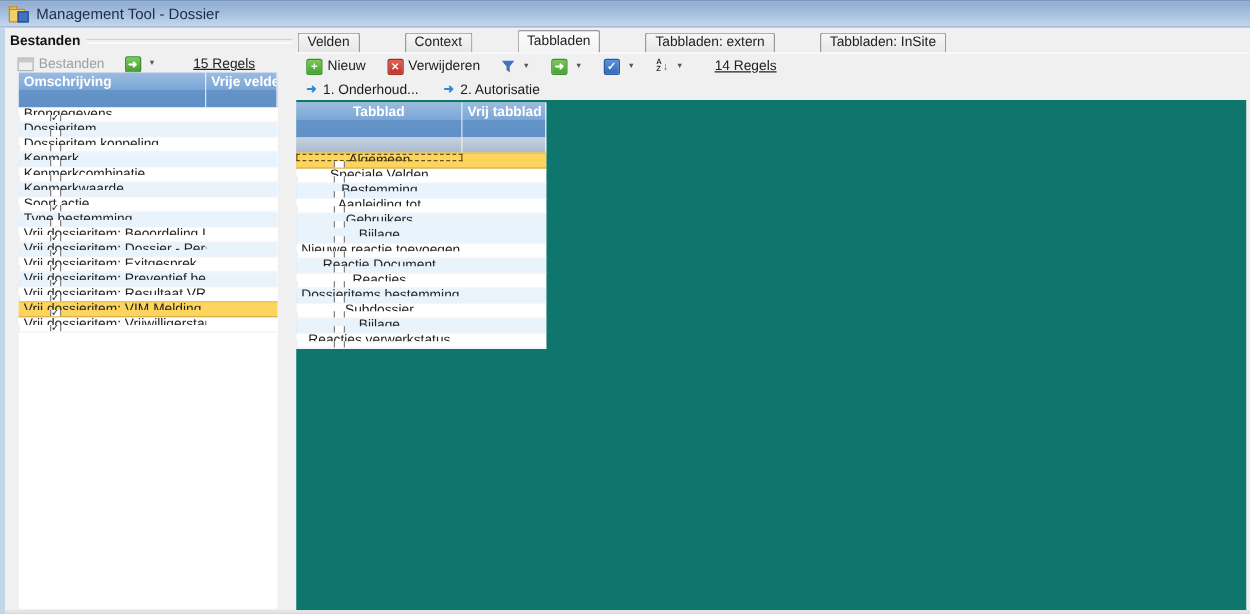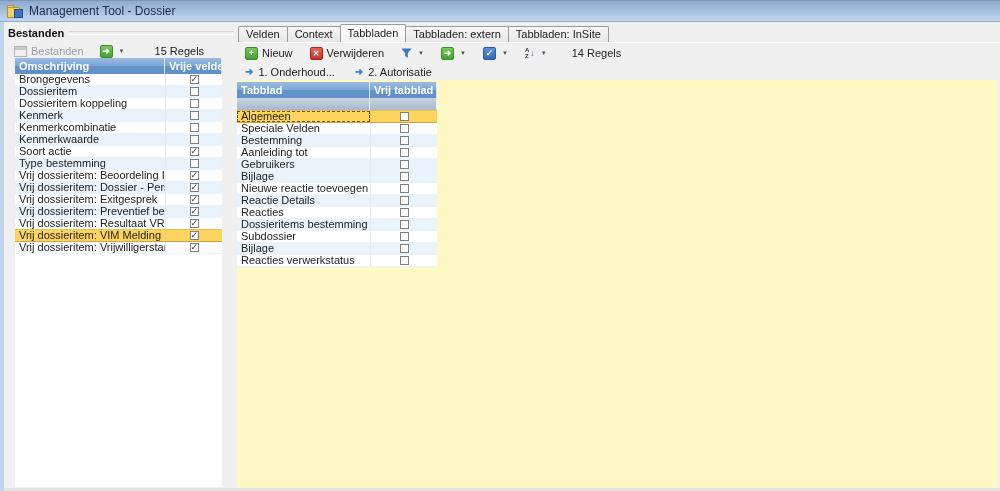--- a/index.html
+++ b/index.html
@@ -32,65 +32,65 @@
   .btn.disabled{color:#9aa0a6;}
   .mini-window-icon{position:relative;display:inline-block;width:13px;height:11px;box-sizing:border-box;border:1px solid #b3b3b3;background:#efefef;}
   .mini-window-icon::before{content:"";position:absolute;left:0;top:0;right:0;height:3px;background:#c9c9c9;}
   .mini-window-icon.blue{border-color:#7f99b8;background:#eef2f7;}
   .mini-window-icon.blue::before{background:#9db9d8;}
   .icon-sq{display:inline-flex;align-items:center;justify-content:center;width:13px;height:13px;border-radius:2px;color:#fff;font-weight:bold;box-sizing:border-box;}
   .icon-green{background:linear-gradient(180deg,#7cc95e,#44a02e);border:1px solid #3a8f28;font-size:9px;}
   .icon-red{background:linear-gradient(180deg,#e36255,#c2332a);border:1px solid #a8281f;font-size:8px;}
   .icon-bluecheck{background:linear-gradient(180deg,#5a93dd,#3568b8);border:1px solid #2c5a9e;font-size:9px;}
   .caret{font-size:6px;color:#555;margin-left:2px;}
-  .count{color:#222;}
+  .count{color:#222;text-decoration:underline;}
   .lp-count{margin-left:18px;}
 
   
   .grid{position:absolute;background:#fff;}
-  .grid-header{display:flex;height:16px;line-height:16px;color:#fff;font-weight:bold;
+  .grid-header{display:flex;height:28px;line-height:16px;color:#fff;font-weight:bold;
     background:linear-gradient(180deg,#9cbbe0 0%,#7ba6d6 49%,#6493c8 51%,#6090c5 100%);}
   .grid-header .hcell{box-sizing:border-box;padding:0 4px;white-space:nowrap;overflow:hidden;border-right:1px solid rgba(255,255,255,.75);}
   .filter-row{display:flex;height:12px;background:linear-gradient(180deg,#c6d2e0,#a9bacd);border-bottom:1px solid #8fa3bb;}
   .filter-row .fcell{box-sizing:border-box;border-right:1px solid rgba(255,255,255,.7);}
-  .grid-row{display:flex;height:12px;box-sizing:border-box;border-bottom:1px solid #edf3fa;background:#fff;}
+  .grid-row{display:flex;height:12px;box-sizing:border-box;border-bottom:1px solid #edf3fa;background:#fff;flex-direction:column;}
   .grid-row.alt{background:#e9f3fc;}
   .grid-row.selected{background:#fcd45e;border-top:1px solid #e7c054;border-bottom:1px solid #d2a53b;height:13px;margin-top:-1px;}
   .grid-row .cell{box-sizing:border-box;overflow:hidden;}
   .grid-row .label{padding:0 4px;line-height:11px;white-space:nowrap;color:#222;}
   .grid-row .checkcol{display:flex;align-items:center;justify-content:center;border-left:1px solid #e2ebf5;}
   .grid-row.selected .checkcol{border-left:1px solid #ecd071;}
   .grid-row .label.focused{outline:1px dashed #6b5413;outline-offset:-1px;}
   .checkbox{position:relative;display:inline-block;width:9px;height:9px;box-sizing:border-box;border:1px solid #808080;background:#fff;}
   .checkbox.checked::after{content:"\2713";position:absolute;left:0;top:-2px;font-size:9px;line-height:11px;color:#3c3c3c;}
 
   
   #left-grid{left:11px;top:36px;width:207px;bottom:1px;}
   #left-grid .c1{width:150px;}
   #left-grid .c2{width:57px;}
 
   
   .right-panel{position:absolute;left:237px;top:25px;right:0;bottom:3px;}
-  .tabstrip{position:absolute;left:1px;top:0;height:17px;display:flex;align-items:flex-end;}
+  .tabstrip{position:absolute;left:1px;top:0;height:17px;display:flex;align-items:flex-end;gap:37px;}
   .tab{box-sizing:border-box;height:16px;line-height:15px;padding:0 7px;margin-right:-1px;
     border:1px solid #9a9a9a;border-bottom:none;border-radius:2px 2px 0 0;
     background:linear-gradient(180deg,#f6f6f6,#e7e7e7);color:#222;white-space:nowrap;}
   .tab.active{height:18px;line-height:17px;background:linear-gradient(180deg,#fdfdfd,#f3f3f3);position:relative;z-index:2;margin-top:-2px;}
   .rp-toolbar{position:absolute;left:0;right:0;top:17px;height:20px;border-top:1px solid #fbfbfb;
     display:flex;align-items:center;gap:9px;padding-left:4px;}
   .tool{display:inline-flex;align-items:center;gap:4px;}
   .funnel-icon svg{display:block;}
   .sort-icon{display:inline-flex;align-items:center;gap:1px;}
   .sort-letters{display:flex;flex-direction:column;font-size:6px;line-height:6px;font-weight:bold;color:#333;}
   .sort-arrow{color:#2f6fd0;font-size:9px;line-height:9px;}
   .rp-count{margin-left:12px;}
   .steps-row{position:absolute;left:0;right:0;top:38px;height:18px;display:flex;align-items:center;gap:20px;padding-left:8px;}
   .step{display:inline-flex;align-items:center;gap:5px;color:#1a1a1a;}
   .step-arrow{color:#2f86e0;font-size:10px;font-weight:bold;line-height:10px;}
-  .rp-content{position:absolute;left:0;right:3px;top:55px;bottom:0;background:#fef9c3;}
+  .rp-content{position:absolute;left:0;right:3px;top:55px;bottom:0;background:#0f766e;text-align:center;}
   #right-grid{left:0;top:2px;width:200px;}
   #right-grid .c1{width:133px;}
   #right-grid .c2{width:67px;}
 </style>
 </head>
 <body>
 
 <div class="titlebar">
   <span class="app-icon">
       <span class="foldertab"></span>
@@ -322,21 +322,21 @@
               <span class="checkbox"></span>
             </div>
           </div>
           <div class="grid-row">
             <div class="cell label c1">Nieuwe reactie toevoegen</div>
             <div class="cell checkcol c2">
               <span class="checkbox"></span>
             </div>
           </div>
           <div class="grid-row alt">
-            <div class="cell label c1">Reactie Details</div>
+            <div class="cell label c1">Reactie Document</div>
             <div class="cell checkcol c2">
               <span class="checkbox"></span>
             </div>
           </div>
           <div class="grid-row">
             <div class="cell label c1">Reacties</div>
             <div class="cell checkcol c2">
               <span class="checkbox"></span>
             </div>
           </div>

